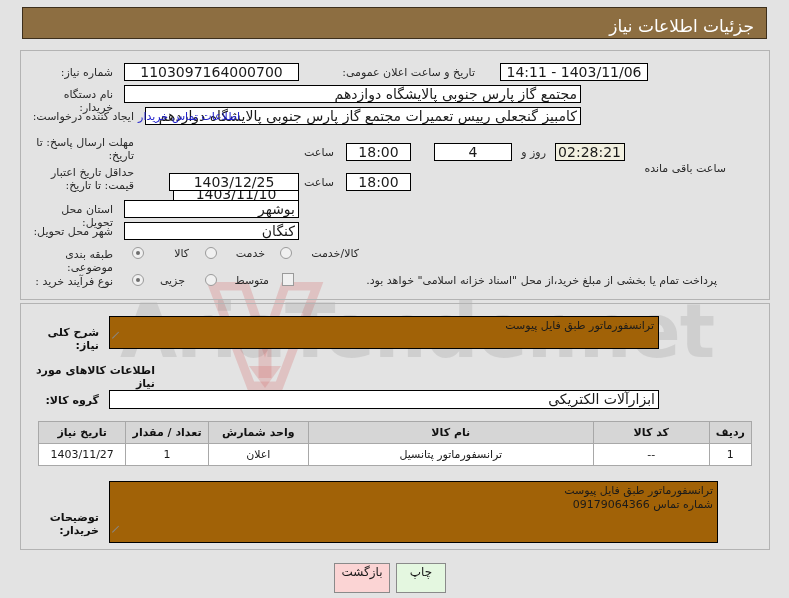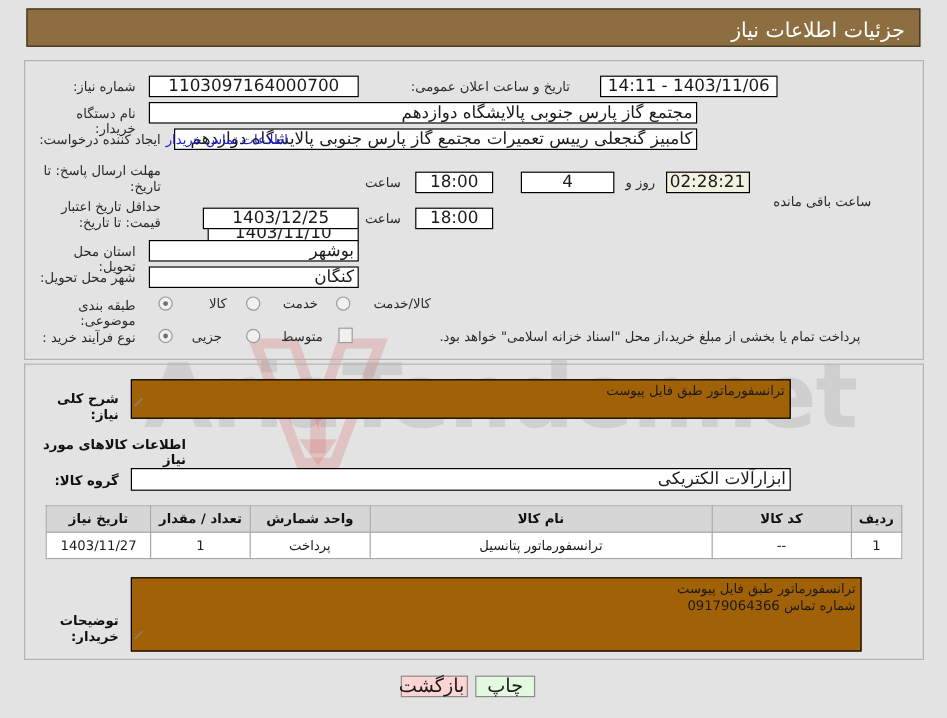--- a/index.html
+++ b/index.html
@@ -215,23 +215,23 @@
     height: 21px;
     padding: 0 3px;
     text-align: center;
     color: #1a1a1a;
     background: #ffffff;
   }
 
   
   .btn {
     position: absolute;
-    height: 18px;
+    height: 30px;
     line-height: 16px;
-    font-size: 16px;
+    font-size: 12px;
     text-align: center;
     border: 1px solid #8a8a8a;
     box-sizing: border-box;
     cursor: pointer;
     z-index: 3;
     color: #1a1a1a;
     padding: 0 2px;
   }
   #btn-back  { left: 334px; top: 563px; width: 56px; background: #fbd4d4; }
   #btn-print { left: 396px; top: 563px; width: 50px; background: #e4f7e0; }
@@ -324,21 +324,21 @@
       <th style="width:98px;">واحد شمارش</th>
       <th style="width:80px;">تعداد / مقدار</th>
       <th style="width:82px;">تاریخ نیاز</th>
     </tr>
   </thead>
   <tbody>
     <tr>
       <td>1</td>
       <td>--</td>
       <td>ترانسفورماتور پتانسیل</td>
-      <td>پرداخت</td>
+      <td>اعلان</td>
       <td>1</td>
       <td>1403/11/27</td>
     </tr>
   </tbody>
 </table>
 
 <div class="lbl-b" style="right:690px; top:511px; width:76px;">توضیحات خریدار:</div>
 <div class="ta" style="right:71px; top:481px; width:609px; height:62px;">
   <div>ترانسفورماتور طبق فایل پیوست</div>
   <div>شماره تماس 09179064366</div>

